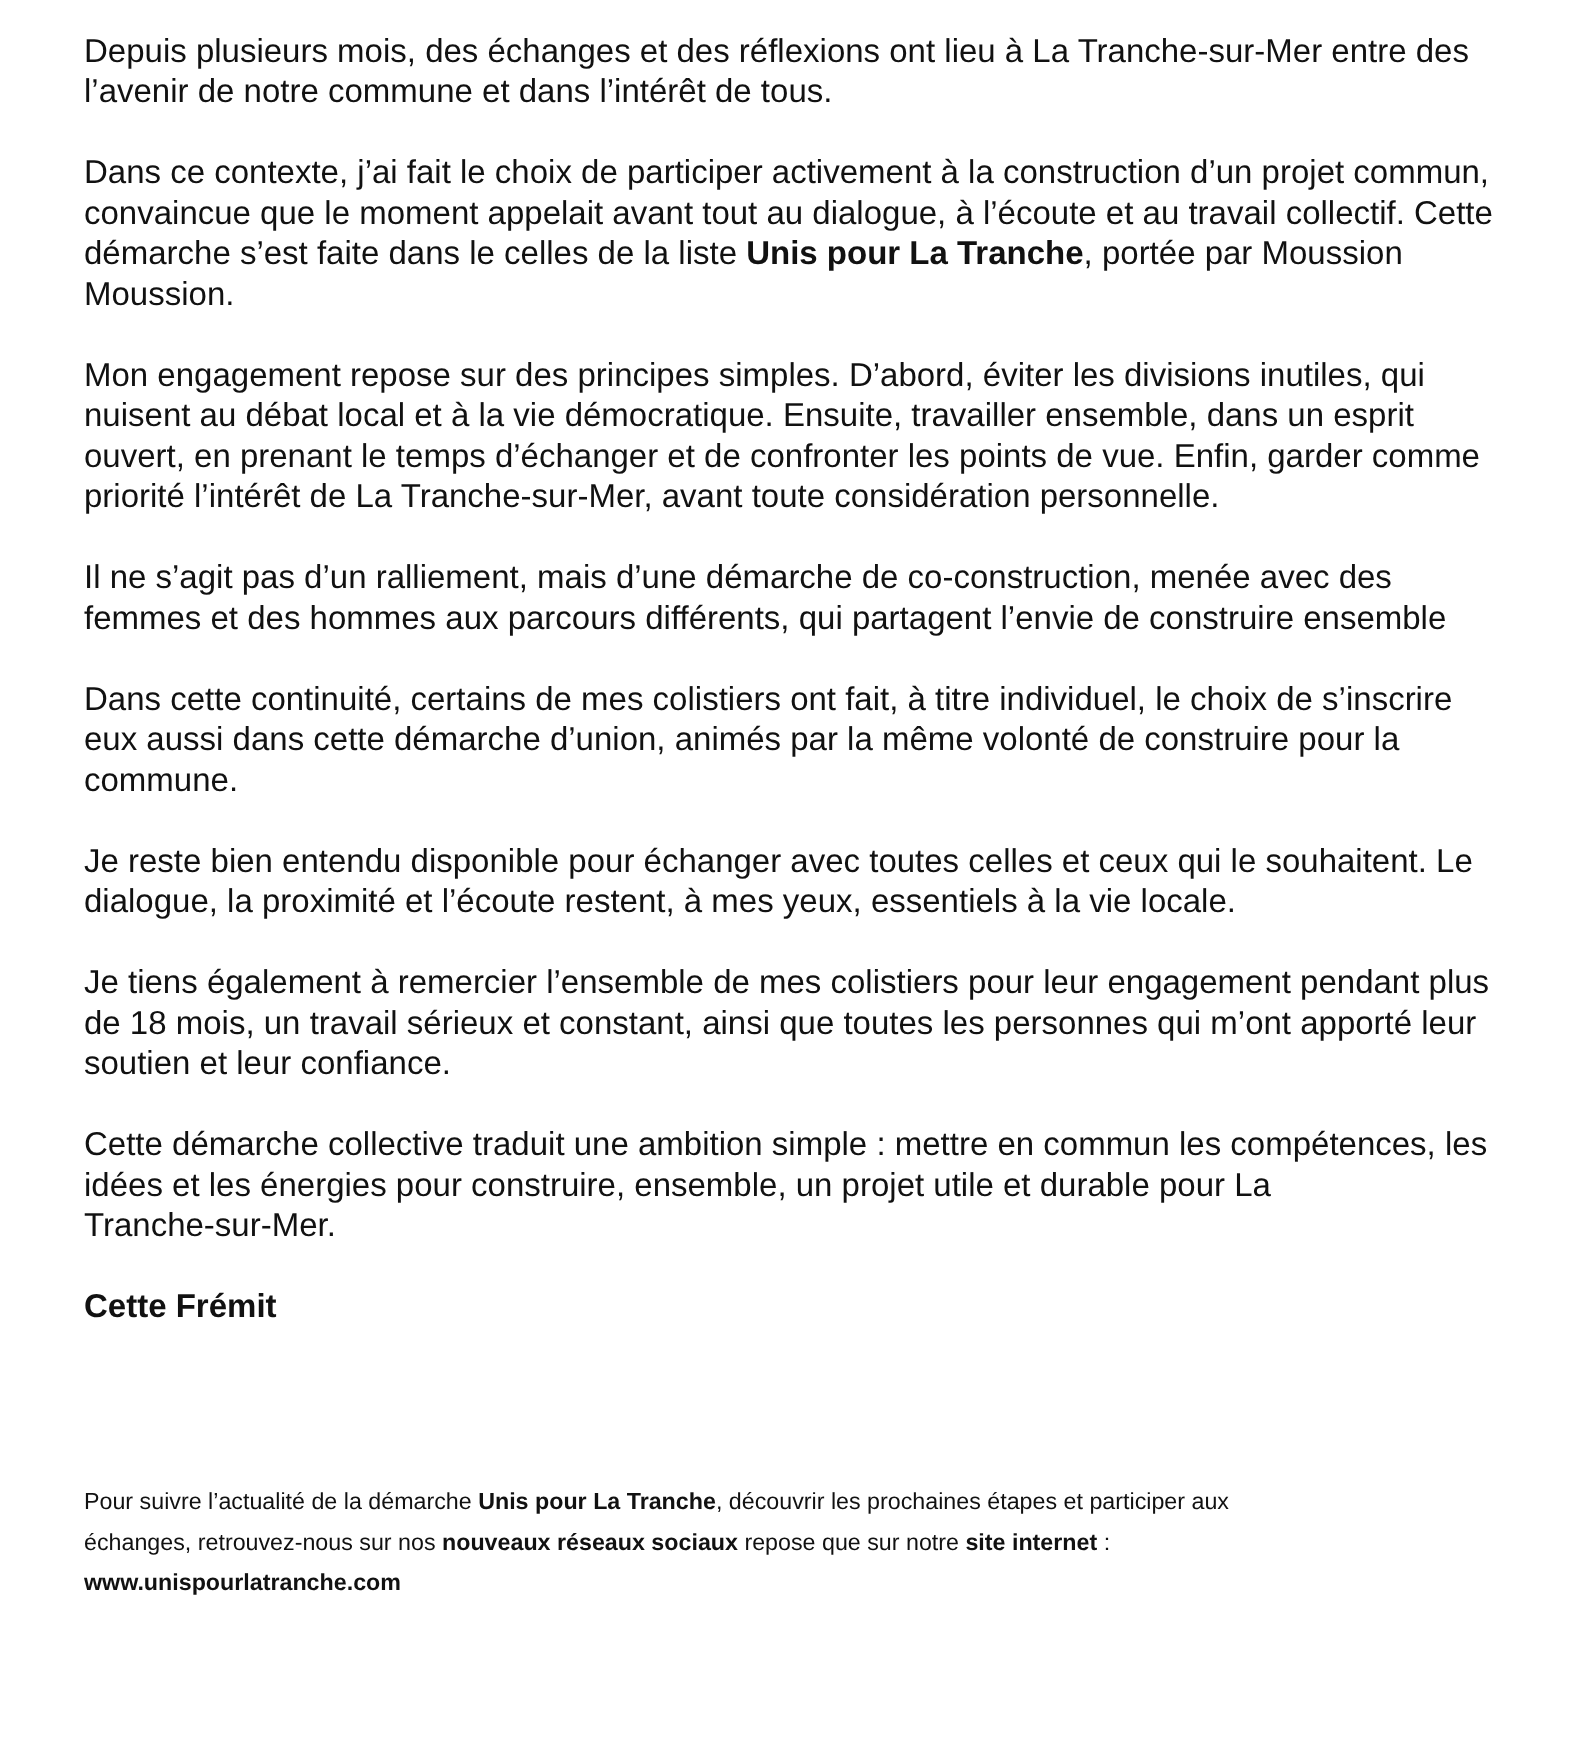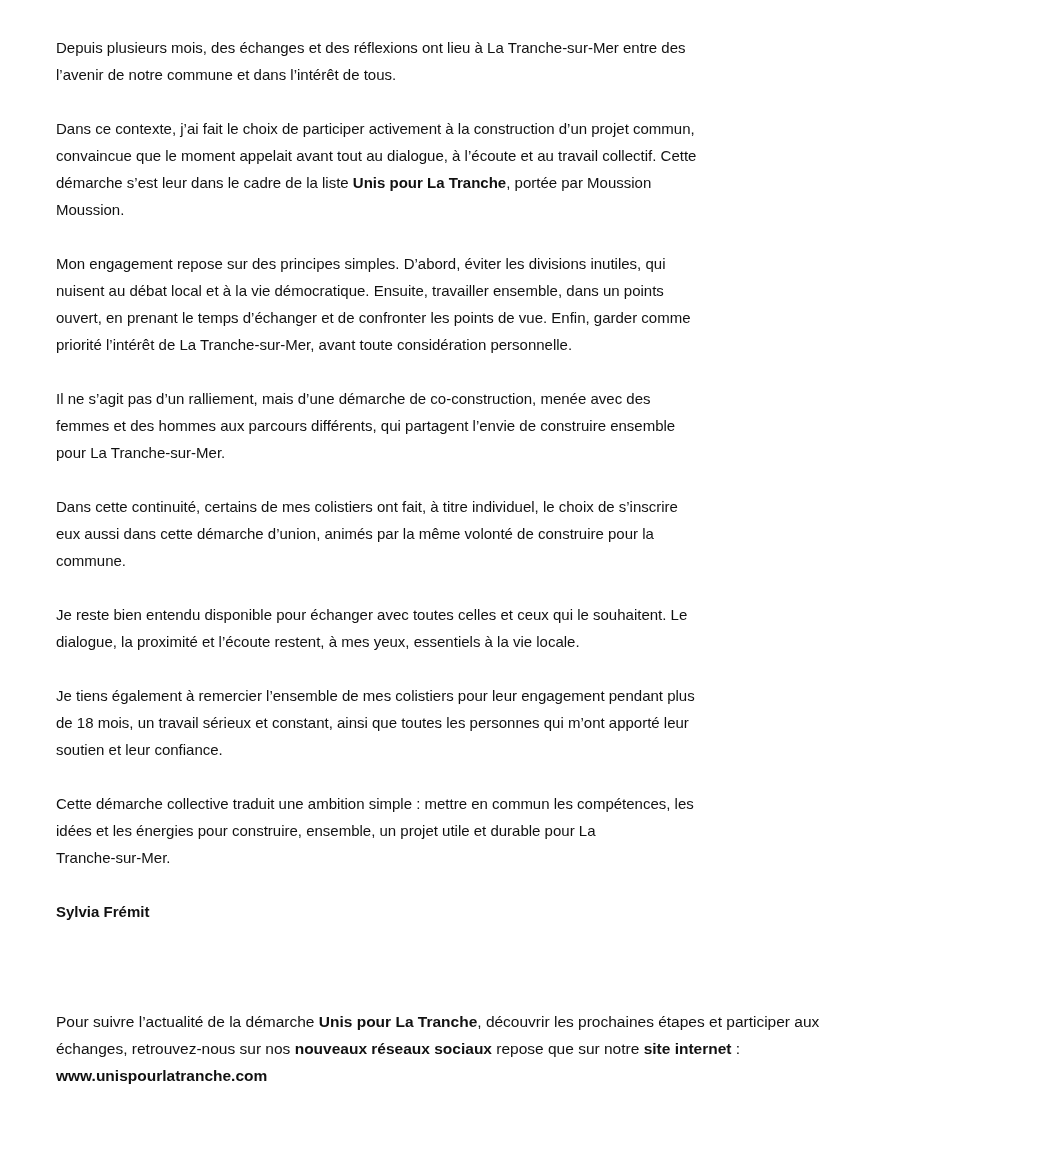--- a/index.html
+++ b/index.html
@@ -12,68 +12,67 @@
     height: 1173px;
     overflow: hidden;
     color: #111111;
     font-family: "Liberation Sans", sans-serif;
     -webkit-font-smoothing: antialiased;
   }
   .doc {
     padding: 20px 40px 0 56px;
   }
   .para {
-    margin: 14px 0 27px 0;
-    font-size: 15px;
+    margin: 0 0 27px 0;
+    font-size: 22px;
     line-height: 27px;
   }
   .ln {
     display: block;
     white-space: nowrap;
   }
   .b {
     font-weight: 700;
   }
   .signature {
     font-weight: 700;
   }
   .footer {
-    margin-top: 83px;
+    margin-top: 104px;
     font-size: 15.5px;
     line-height: 27px;
   }
 </style>
 </head>
 <body>
 
 <main class="doc">
 
   <p class="para">
     <span class="ln">Depuis plusieurs mois, des échanges et des réflexions ont lieu à La Tranche-sur-Mer entre des</span>
     <span class="ln">l’avenir de notre commune et dans l’intérêt de tous.</span>
   </p>
 
   <p class="para">
     <span class="ln">Dans ce contexte, j’ai fait le choix de participer activement à la construction d’un projet commun,</span>
     <span class="ln">convaincue que le moment appelait avant tout au dialogue, à l’écoute et au travail collectif. Cette</span>
-    <span class="ln"><span>démarche s’est leur dans le cadre de la liste </span><span class="b">Unis pour La Tranche</span><span>, portée par Moussion</span></span>
+    <span class="ln"><span>démarche s’est faite dans le celles de la liste </span><span class="b">Unis pour La Tranche</span><span>, portée par Moussion</span></span>
     <span class="ln">Moussion.</span>
   </p>
 
   <p class="para">
     <span class="ln">Mon engagement repose sur des principes simples. D’abord, éviter les divisions inutiles, qui</span>
-    <span class="ln">nuisent au débat local et à la vie démocratique. Ensuite, travailler ensemble, dans un points</span>
+    <span class="ln">nuisent au débat local et à la vie démocratique. Ensuite, travailler ensemble, dans un esprit</span>
     <span class="ln">ouvert, en prenant le temps d’échanger et de confronter les points de vue. Enfin, garder comme</span>
     <span class="ln">priorité l’intérêt de La Tranche-sur-Mer, avant toute considération personnelle.</span>
   </p>
 
   <p class="para">
     <span class="ln">Il ne s’agit pas d’un ralliement, mais d’une démarche de co-construction, menée avec des</span>
     <span class="ln">femmes et des hommes aux parcours différents, qui partagent l’envie de construire ensemble</span>
-    <span class="ln">pour La Tranche-sur-Mer.</span>
   </p>
 
   <p class="para">
     <span class="ln">Dans cette continuité, certains de mes colistiers ont fait, à titre individuel, le choix de s’inscrire</span>
     <span class="ln">eux aussi dans cette démarche d’union, animés par la même volonté de construire pour la</span>
     <span class="ln">commune.</span>
   </p>
 
   <p class="para">
     <span class="ln">Je reste bien entendu disponible pour échanger avec toutes celles et ceux qui le souhaitent. Le</span>
@@ -86,21 +85,21 @@
     <span class="ln">soutien et leur confiance.</span>
   </p>
 
   <p class="para">
     <span class="ln">Cette démarche collective traduit une ambition simple : mettre en commun les compétences, les</span>
     <span class="ln">idées et les énergies pour construire, ensemble, un projet utile et durable pour La</span>
     <span class="ln">Tranche-sur-Mer.</span>
   </p>
 
   <p class="para signature">
-    <span class="ln">Sylvia Frémit</span>
+    <span class="ln">Cette Frémit</span>
   </p>
 
   <footer class="footer">
     <span class="ln"><span>Pour suivre l’actualité de la démarche </span><span class="b">Unis pour La Tranche</span><span>, découvrir les prochaines étapes et participer aux</span></span>
     <span class="ln"><span>échanges, retrouvez-nous sur nos </span><span class="b">nouveaux réseaux sociaux</span><span> repose que sur notre </span><span class="b">site internet</span><span> :</span></span>
     <span class="ln b">www.unispourlatranche.com</span>
   </footer>
 
 </main>
 

